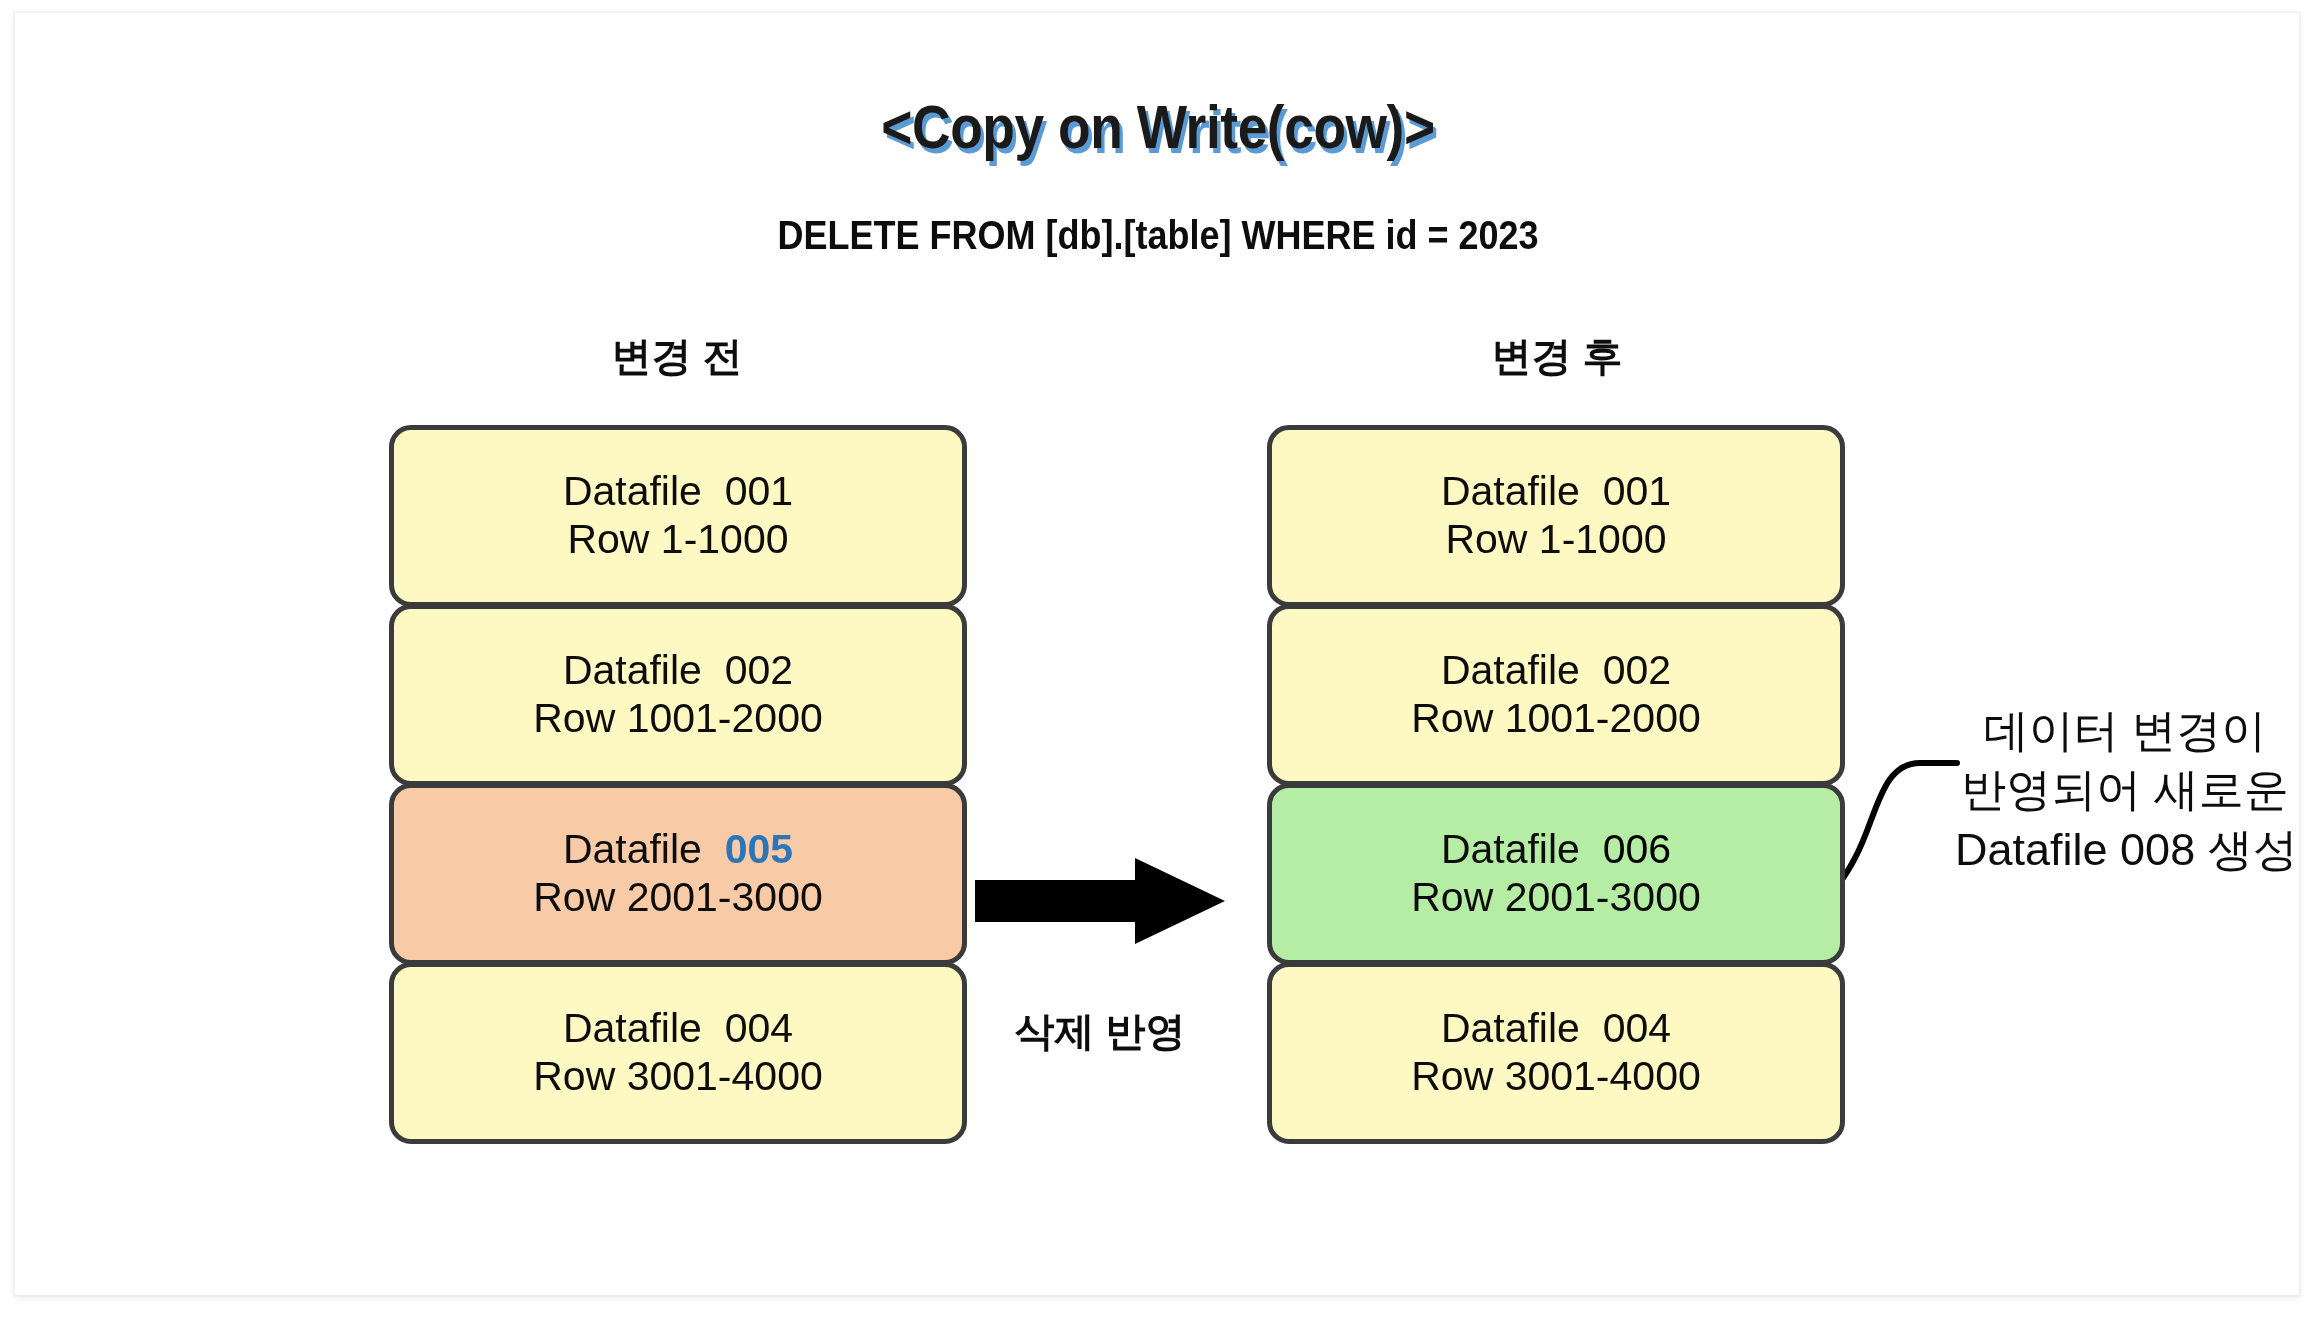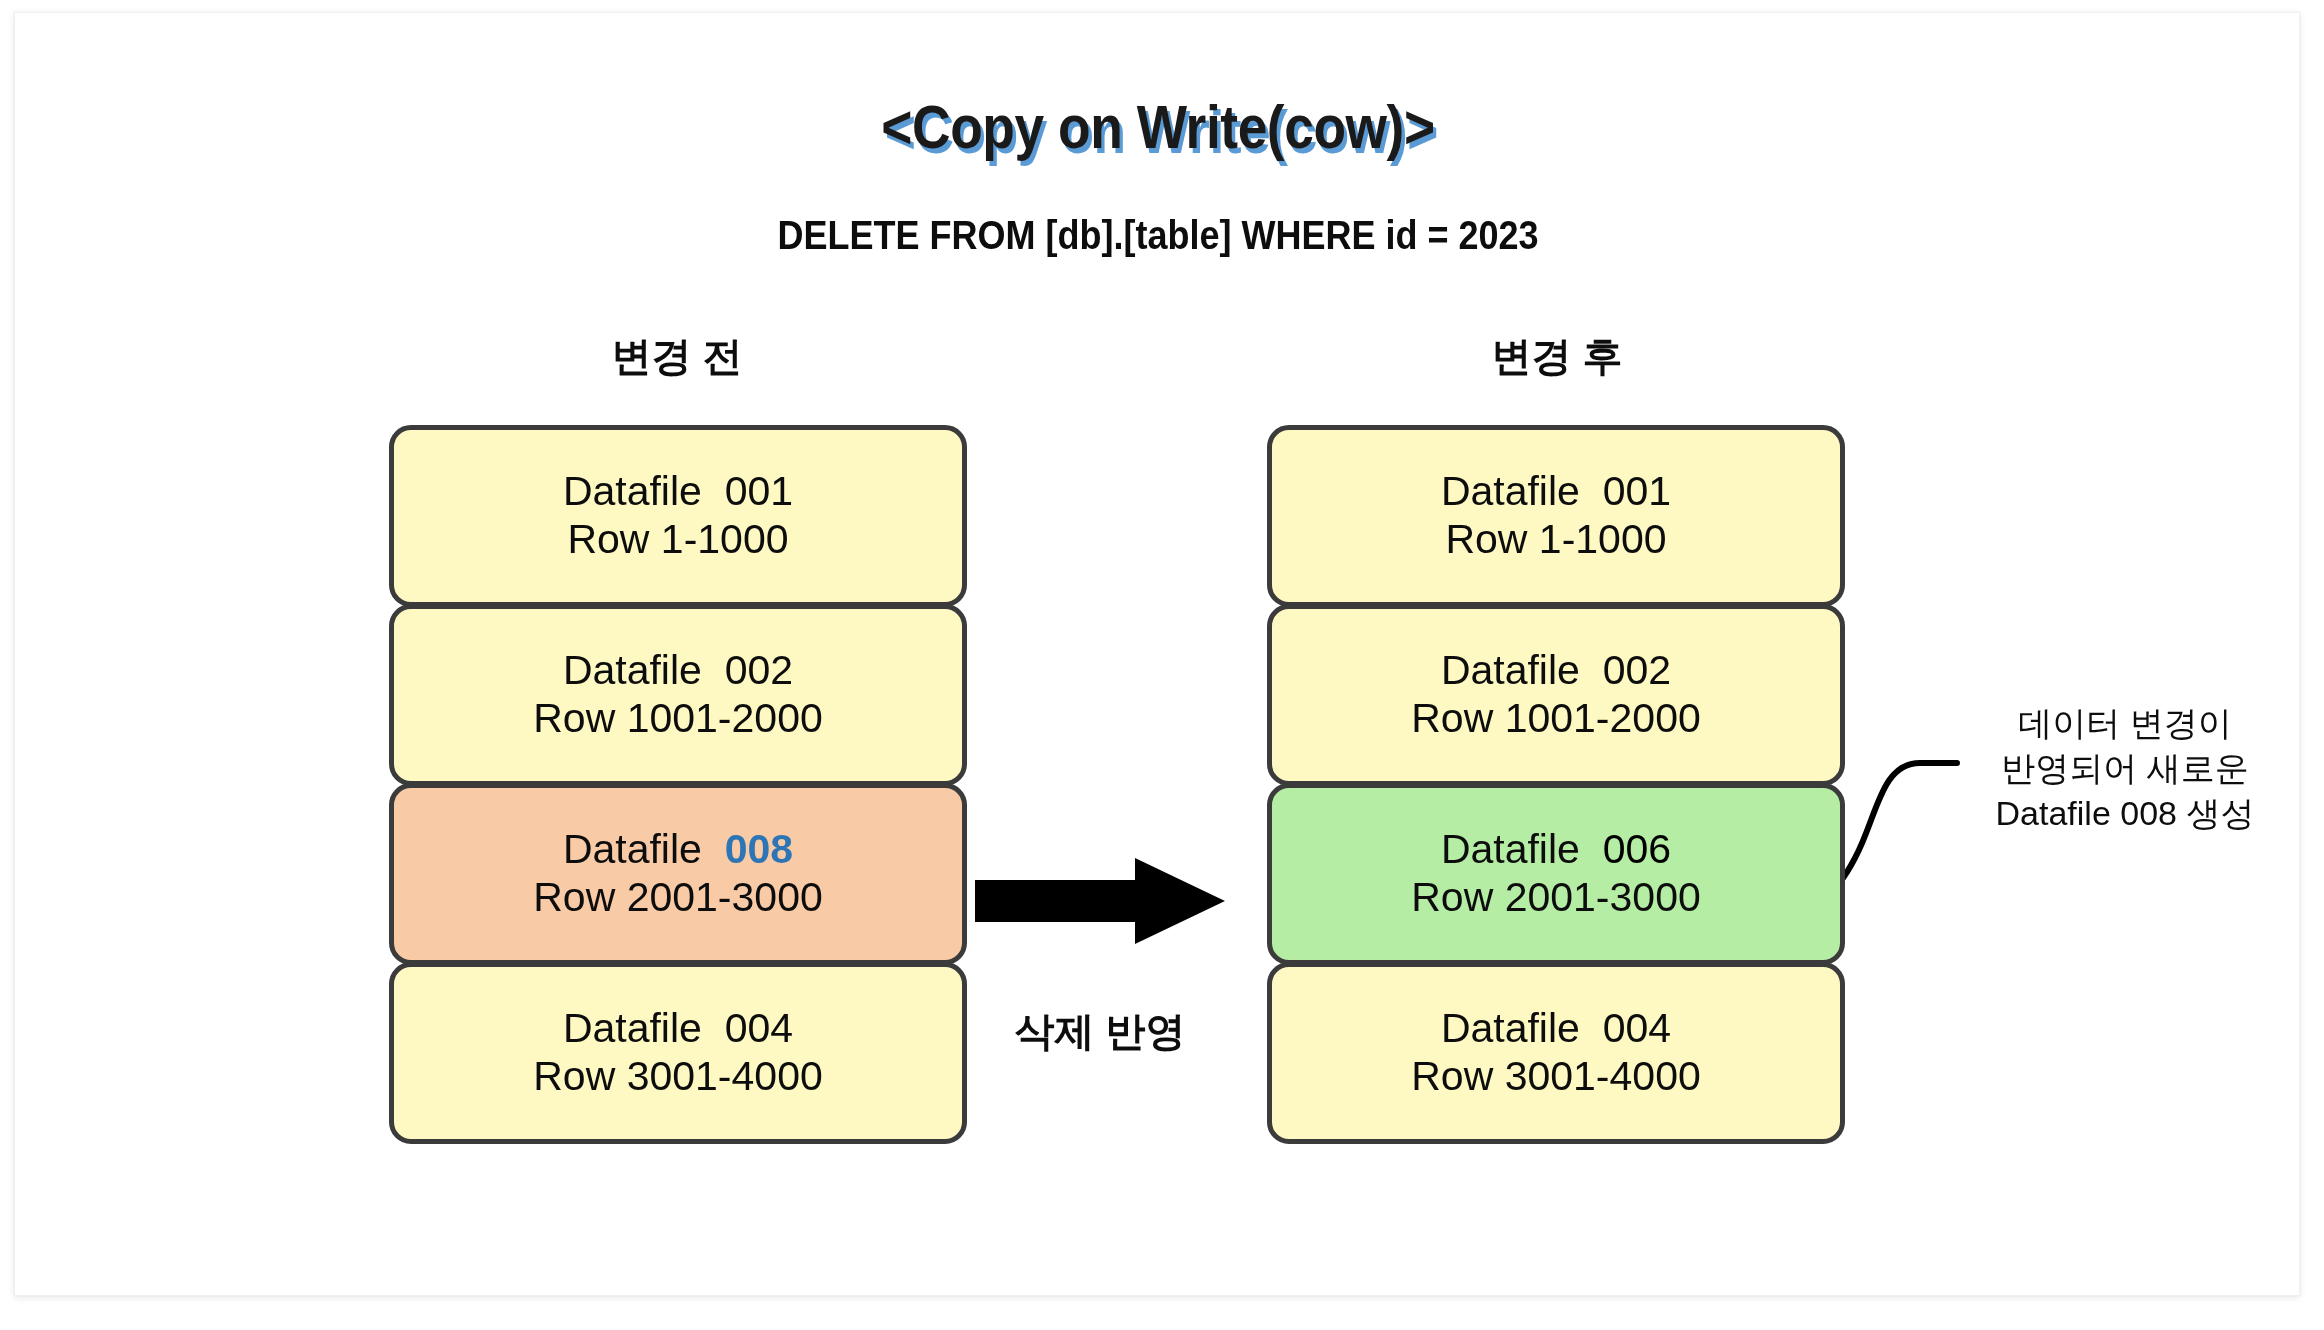--- a/index.html
+++ b/index.html
@@ -136,21 +136,21 @@
     margin-top: 36px;
   }
 
   
   #annotation {
     position: absolute;
     left: 1940px;
     top: 688px;
     width: 340px;
     text-align: center;
-    font-size: 34px;
+    font-size: 45px;
     line-height: 1.32;
     color: #0d0d0d;
   }
   #annotation div { white-space: nowrap; }
 
   #callout-curve {
     position: absolute;
     left: 1770px;
     top: 720px;
     width: 180px;
@@ -181,21 +181,21 @@
     <div class="df-box">
       <div class="df-line">
         <span>Datafile&nbsp;</span>
         <span>002</span>
       </div>
       <div class="df-line">Row 1001-2000</div>
     </div>
     <div class="df-box fill-orange">
       <div class="df-line">
         <span>Datafile&nbsp;</span>
-        <span class="num-blue">008</span>
+        <span class="num-blue">005</span>
       </div>
       <div class="df-line">Row 2001-3000</div>
     </div>
     <div class="df-box">
       <div class="df-line">
         <span>Datafile&nbsp;</span>
         <span>004</span>
       </div>
       <div class="df-line">Row 3001-4000</div>
     </div>

